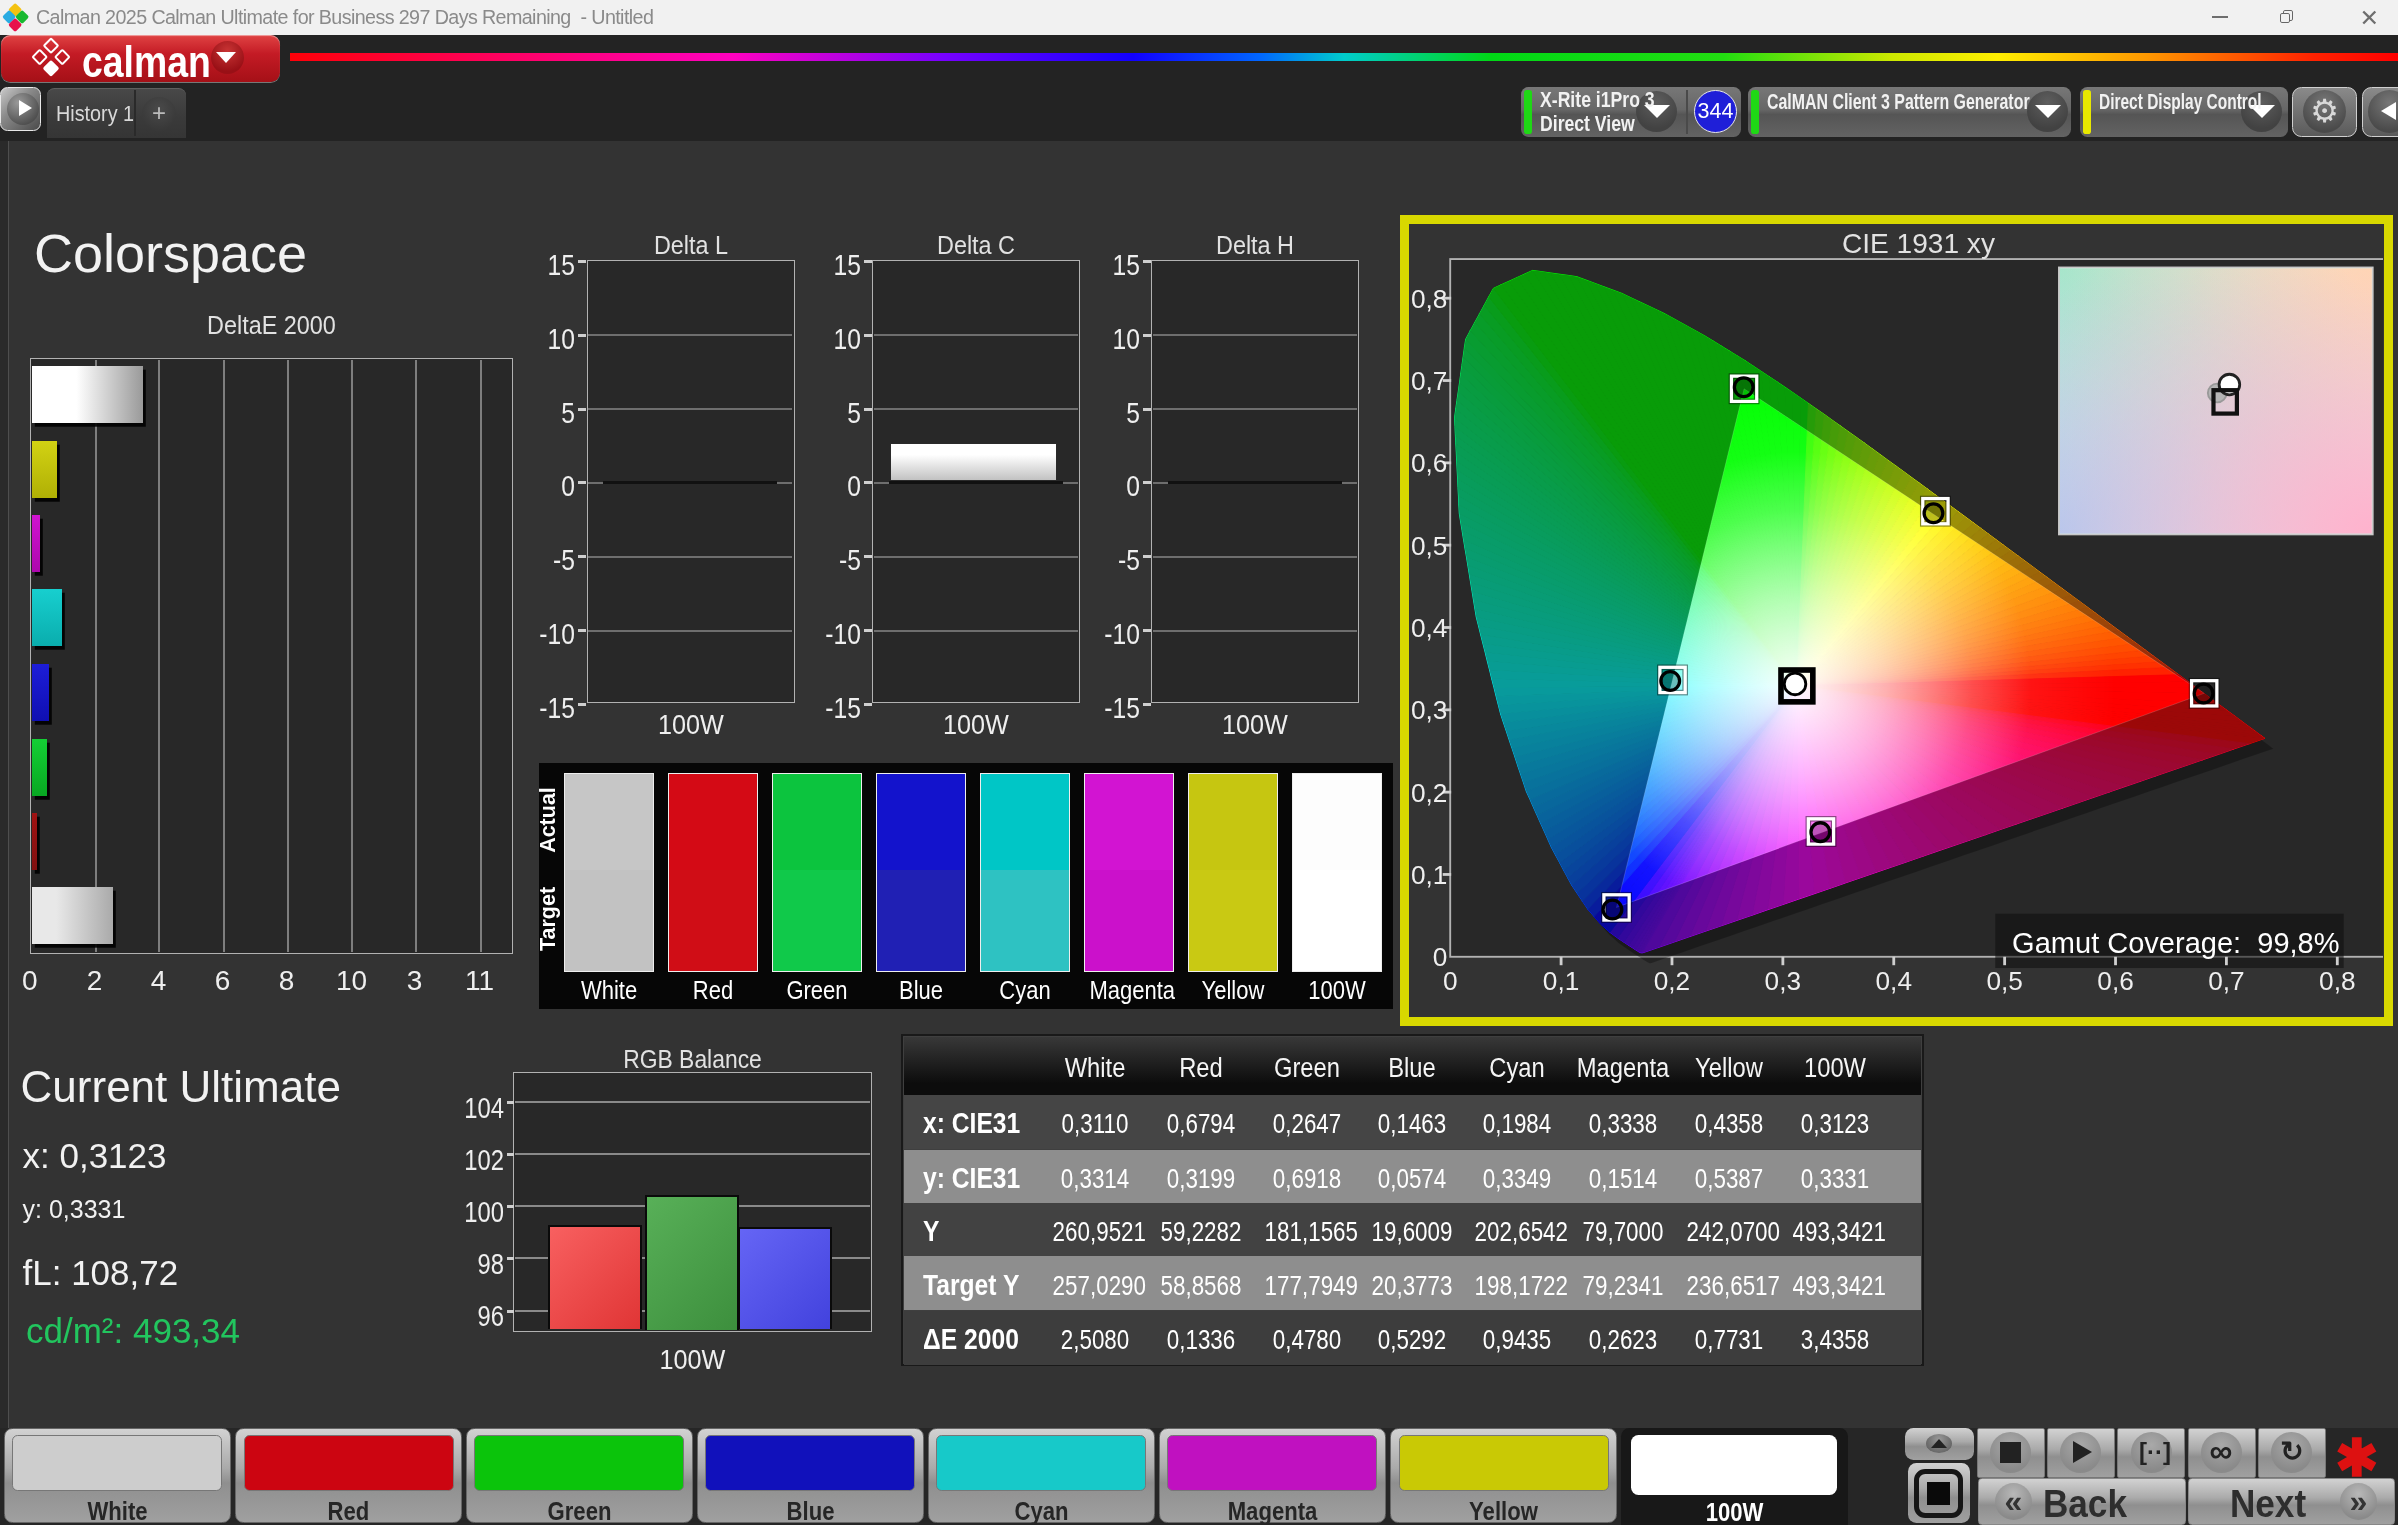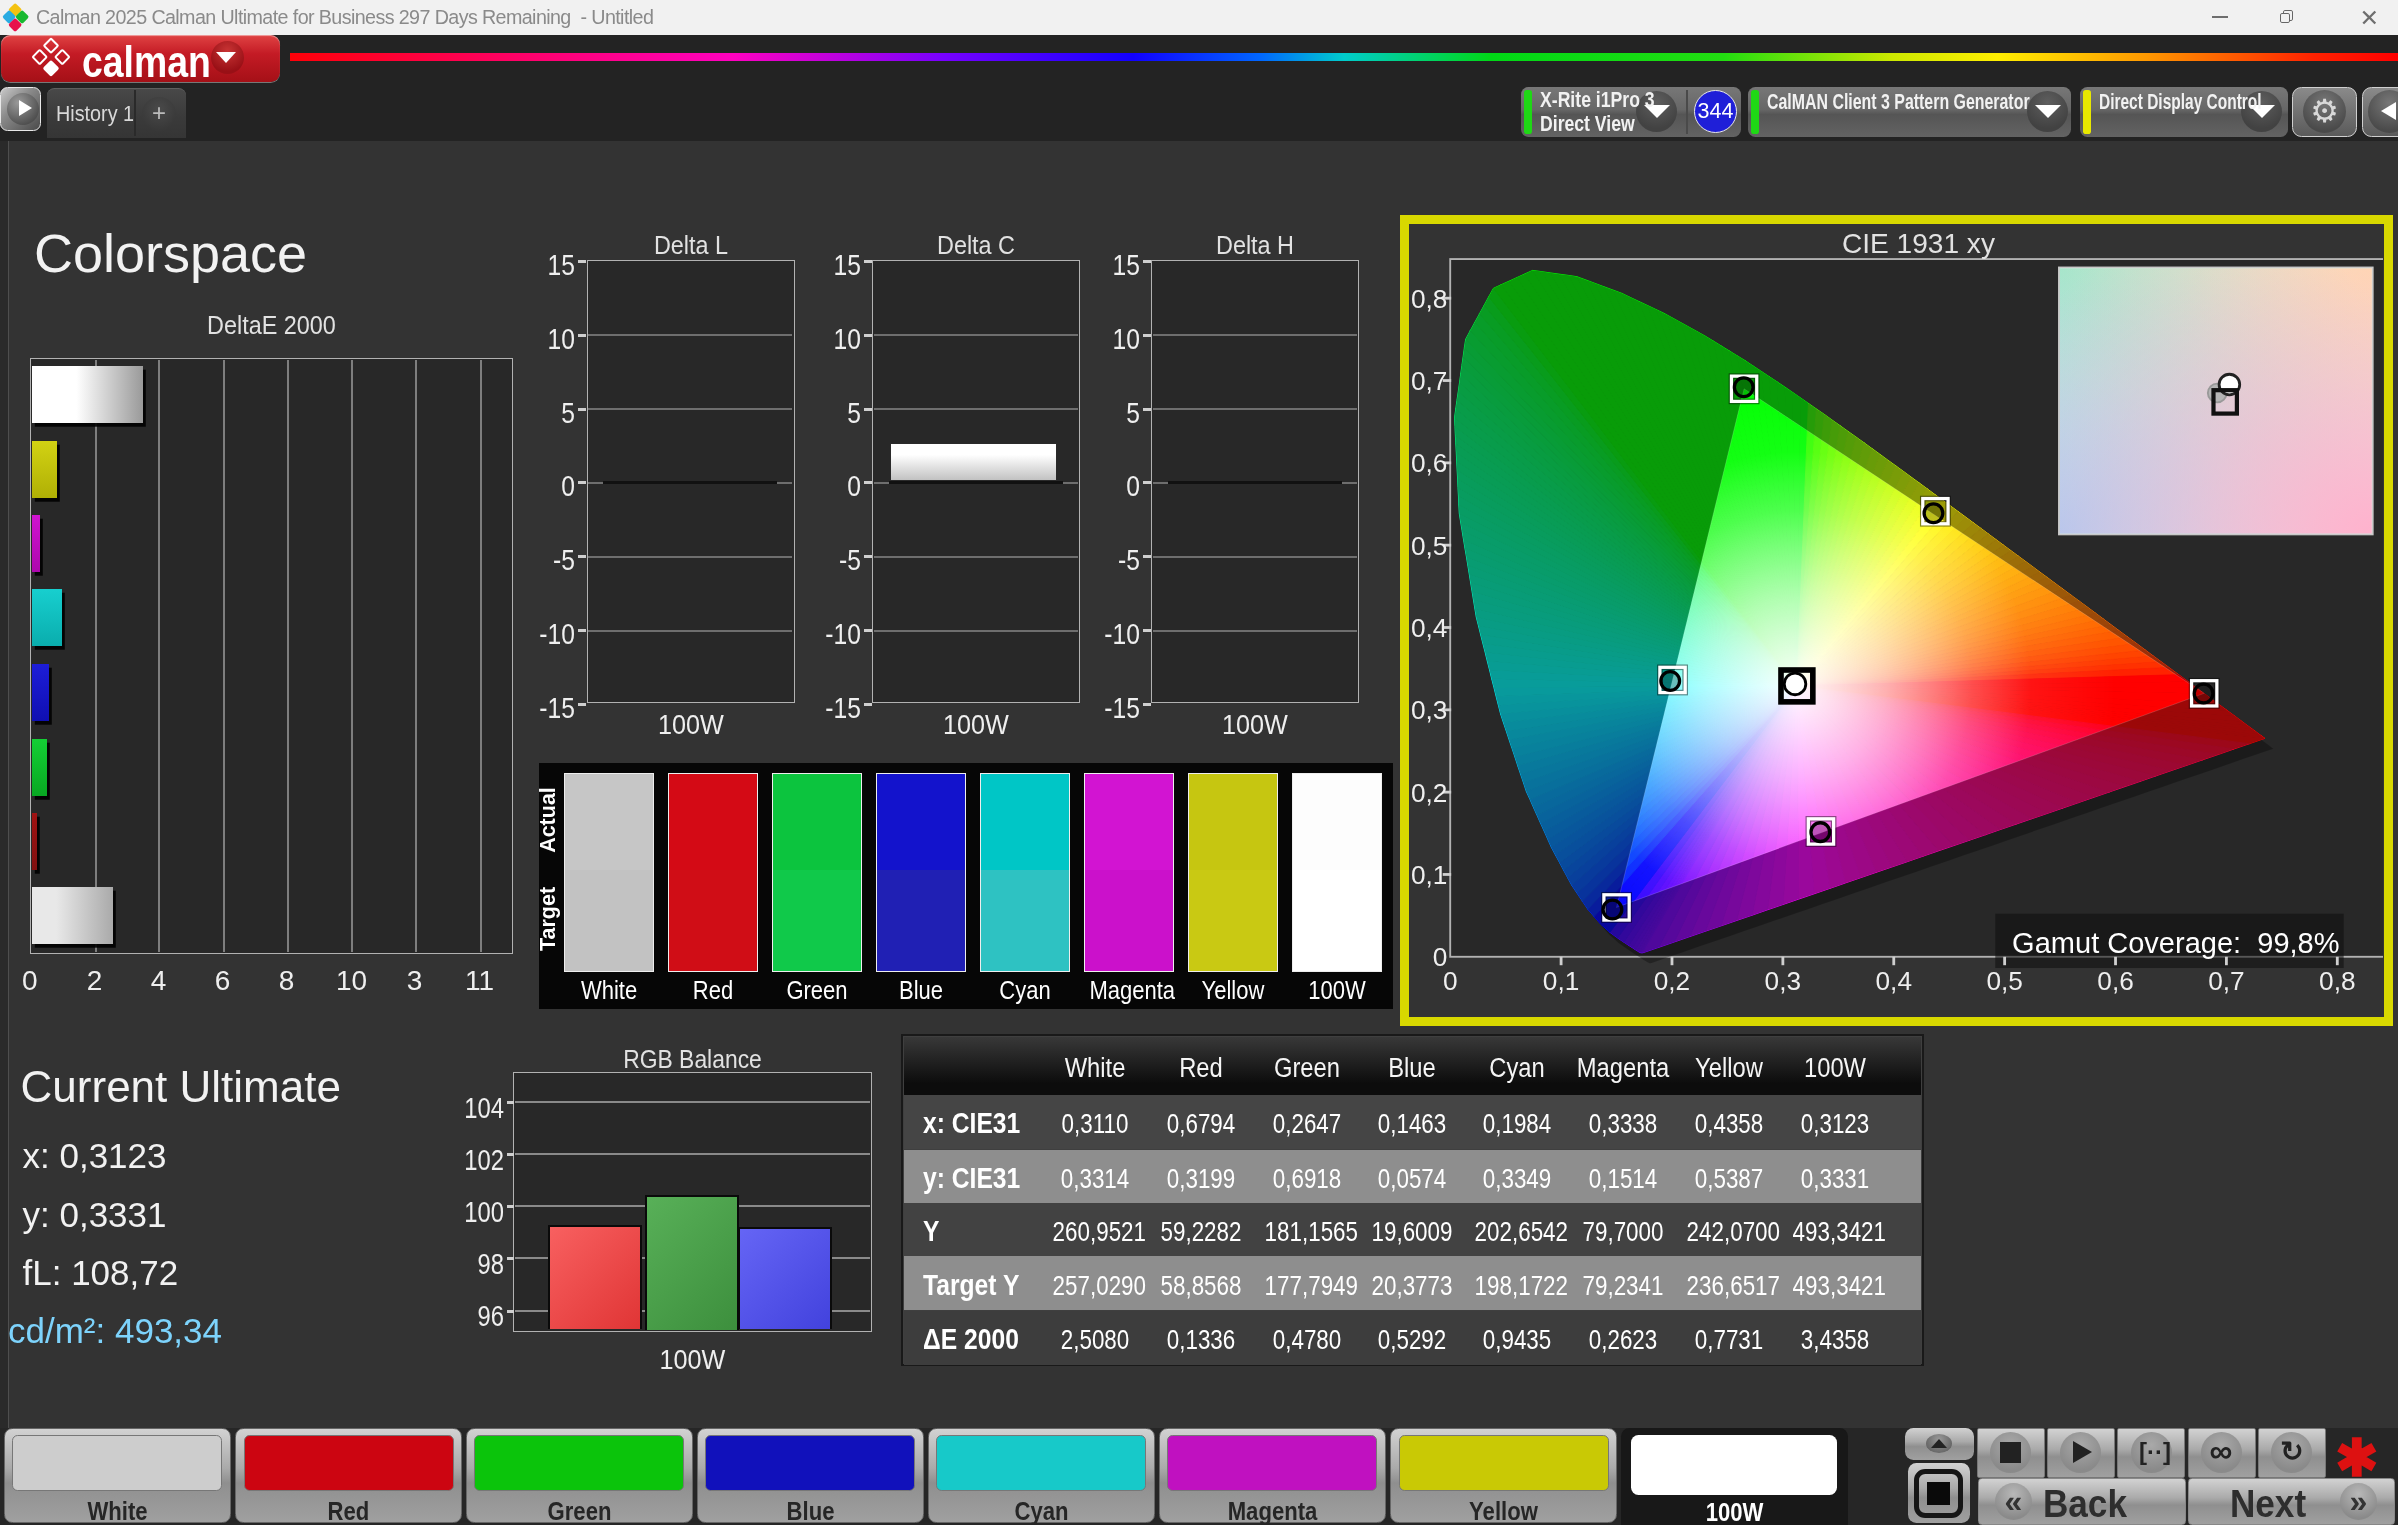--- a/index.html
+++ b/index.html
@@ -534,23 +534,23 @@
 <rect x="36" y="252.1" width="9" height="3" fill="#cfcfcf"></rect>
 <text x="41" y="263.6" font-size="28" fill="#efefef" text-anchor="end" font-family="Liberation Sans">0,6</text>
 <rect x="36" y="164.2" width="9" height="3" fill="#cfcfcf"></rect>
 <text x="41" y="175.7" font-size="28" fill="#efefef" text-anchor="end" font-family="Liberation Sans">0,7</text>
 <rect x="36" y="76.3" width="9" height="3" fill="#cfcfcf"></rect>
 <text x="41" y="87.8" font-size="28" fill="#efefef" text-anchor="end" font-family="Liberation Sans">0,8</text>
 <text x="544" y="29" font-size="30" fill="#e2e2e2" text-anchor="middle" font-family="Liberation Sans">CIE 1931 xy</text>
 </svg>
 <div class="abs" style="left:20.6px;top:1062px;font-size:44px;color:#f2f2f2;">Current Ultimate</div>
 <div class="abs" style="left:22.5px;top:1136px;font-size:35px;color:#f2f2f2;">x: 0,3123</div>
-<div class="abs" style="left:22.5px;top:1195px;font-size:35px;color:#f2f2f2;">y: 0,3331</div>
+<div class="abs" style="left:22.5px;top:1195px;font-size:25px;color:#f2f2f2;">y: 0,3331</div>
 <div class="abs" style="left:22.5px;top:1253px;font-size:35px;color:#f2f2f2;">fL: 108,72</div>
-<div class="abs" style="left:8px;top:1311px;font-size:35px;color:#7dd3fc;">cd/m²: 493,34</div>
+<div class="abs" style="left:26px;top:1311px;font-size:35px;color:#22c55e;">cd/m²: 493,34</div>
 <div class="abs chart-title" style="left:513px;top:1044px;width:359px;font-size:26px;transform:scaleX(0.88);">RGB Balance</div>
 <div class="plot" style="left:513px;top:1072px;width:359px;height:260px;"></div>
 <div class="abs" style="left:515px;top:1101px;width:355px;height:1.9px;background:#8a8a8a;"></div>
 <div class="axlbl" style="left:448px;top:1092px;width:56px;text-align:right;font-size:29px;transform:scaleX(0.82);transform-origin:right;">104</div>
 <div class="abs" style="left:507px;top:1101px;width:6.6px;height:2.8px;background:#cfcfcf;"></div>
 <div class="abs" style="left:515px;top:1153px;width:355px;height:1.9px;background:#8a8a8a;"></div>
 <div class="axlbl" style="left:448px;top:1144px;width:56px;text-align:right;font-size:29px;transform:scaleX(0.82);transform-origin:right;">102</div>
 <div class="abs" style="left:507px;top:1153px;width:6.6px;height:2.8px;background:#cfcfcf;"></div>
 <div class="abs" style="left:515px;top:1205px;width:355px;height:1.9px;background:#8a8a8a;"></div>
 <div class="axlbl" style="left:448px;top:1196px;width:56px;text-align:right;font-size:29px;transform:scaleX(0.82);transform-origin:right;">100</div>

